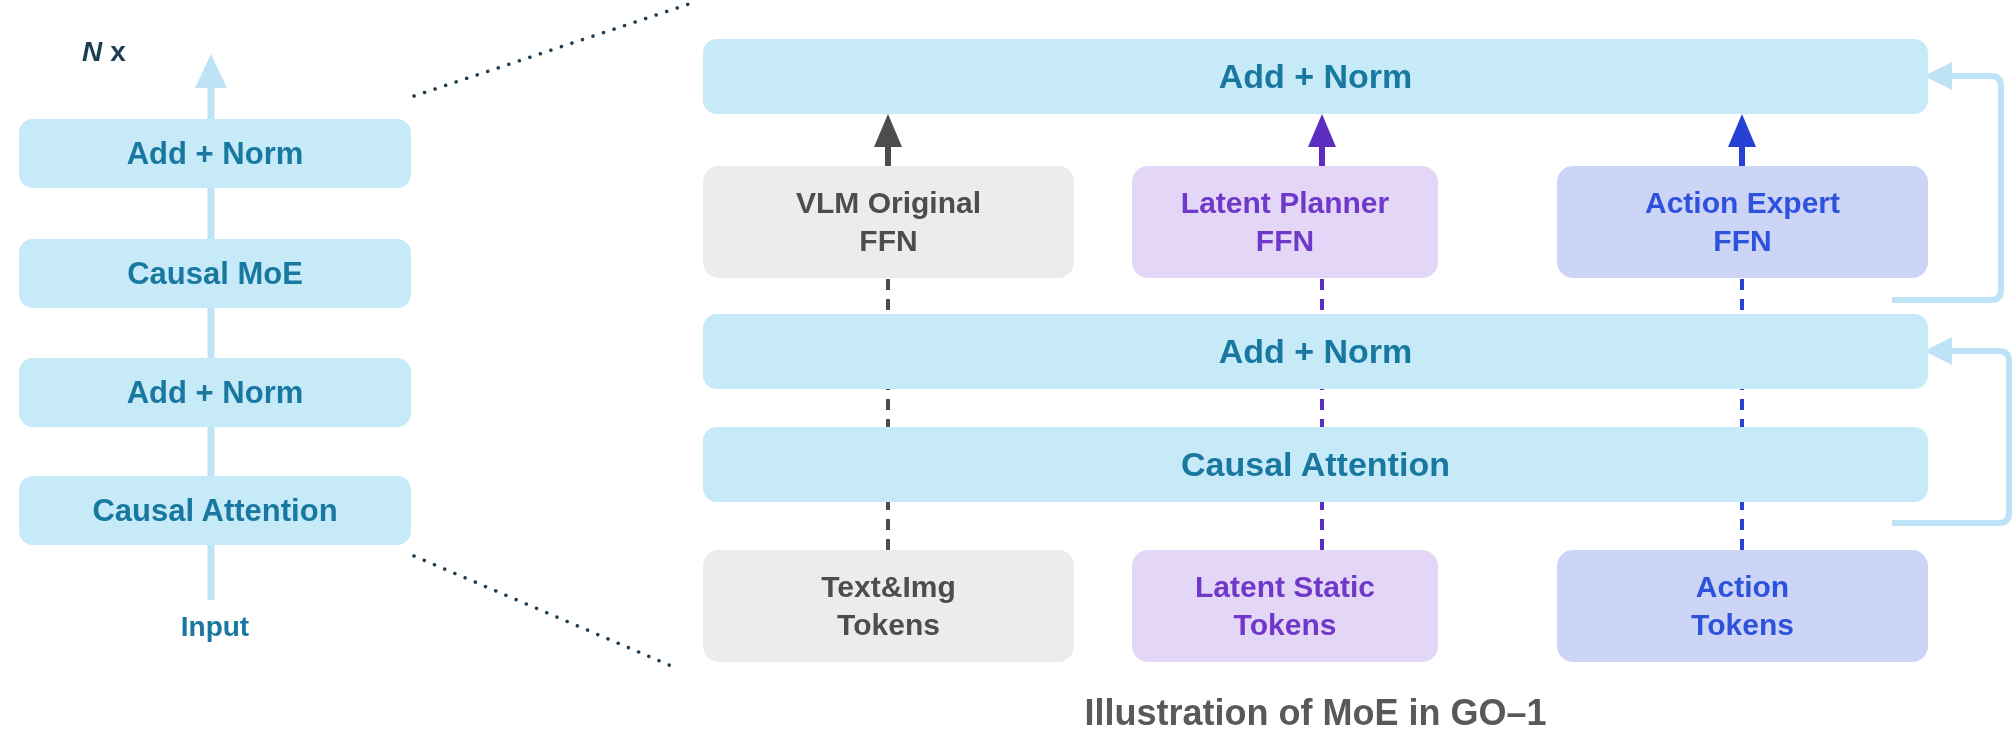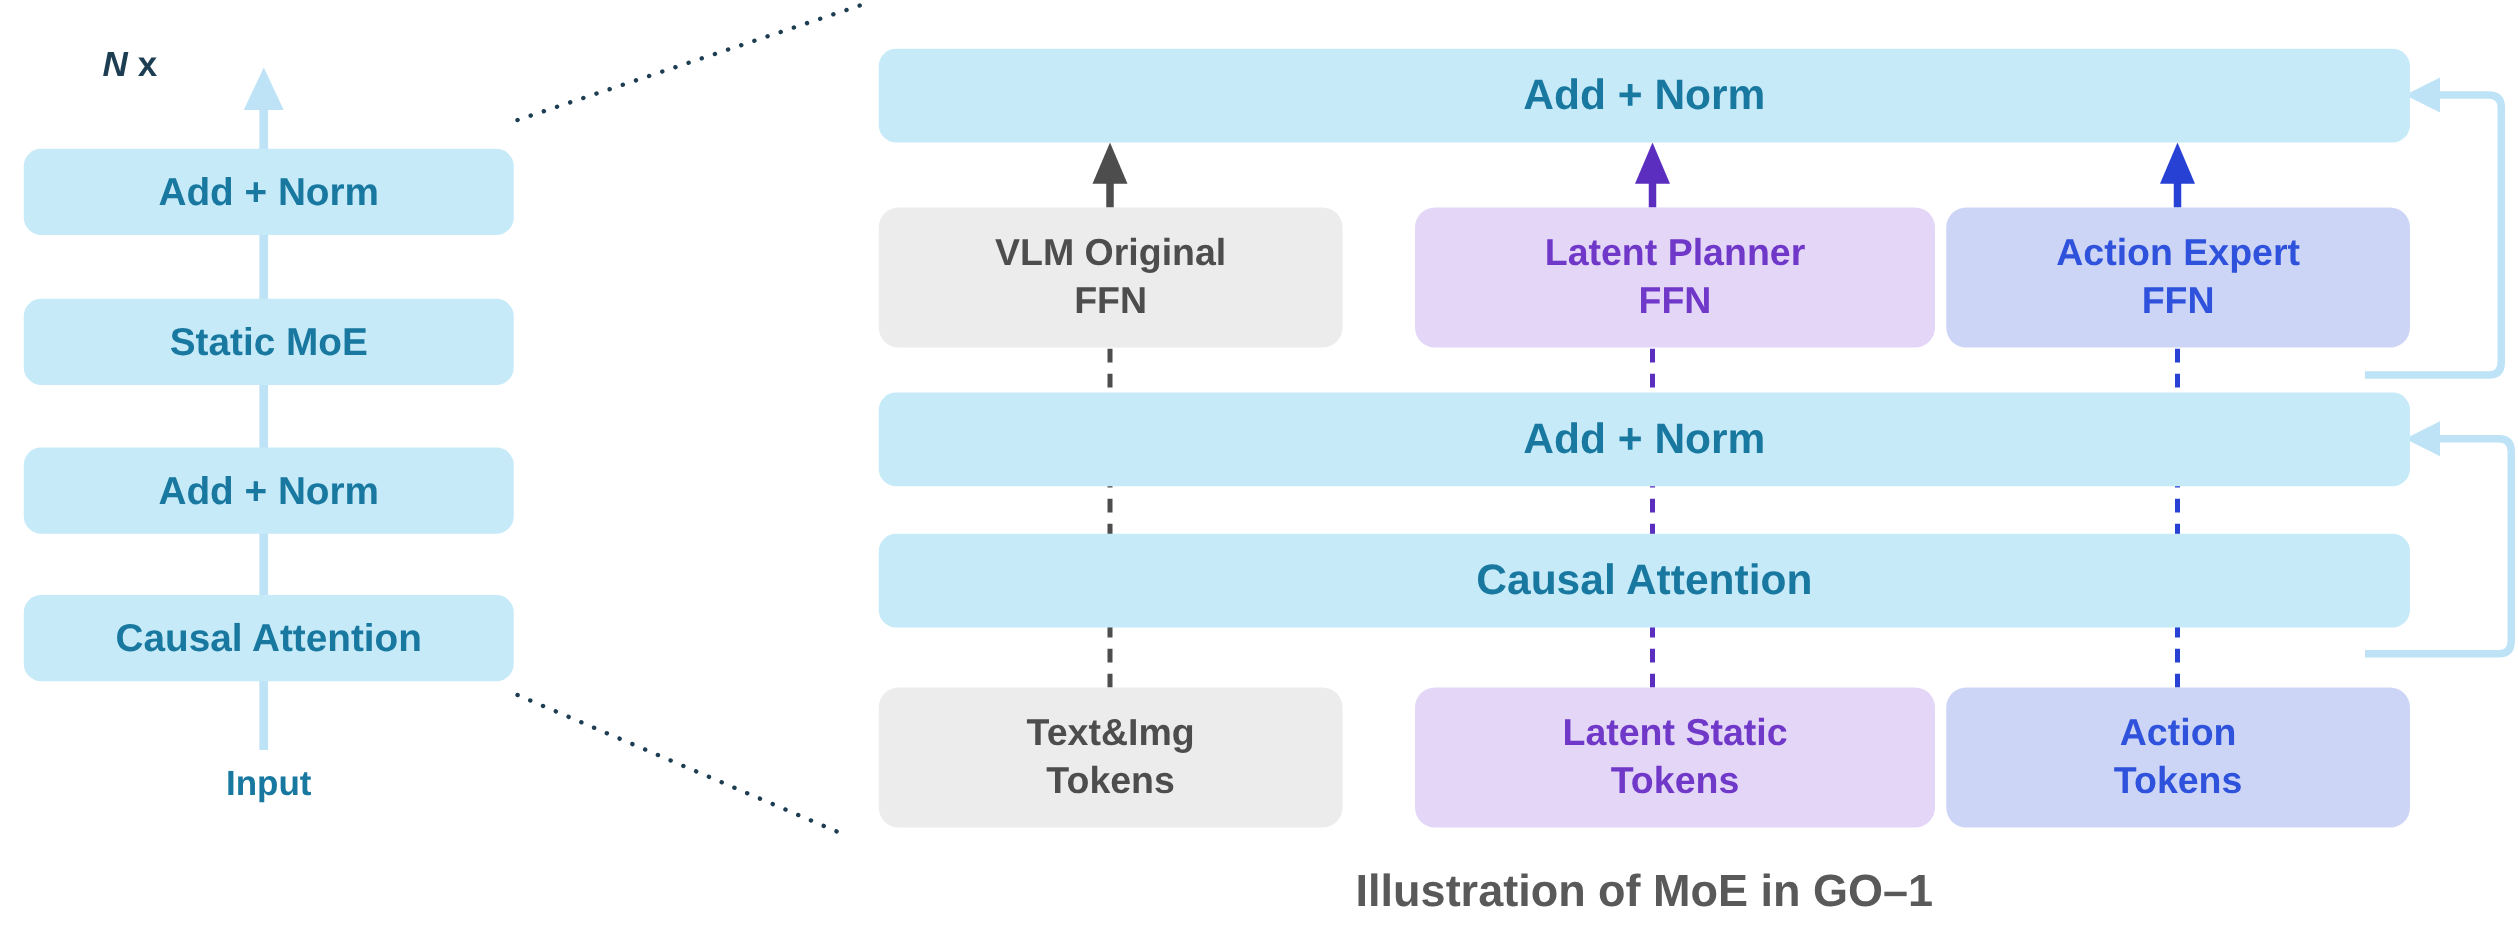--- a/index.html
+++ b/index.html
@@ -44,21 +44,21 @@
     border-radius: 14px; font-size: 34px;
   }
   .cell {
     height: 112px; border-radius: 16px; font-size: 30px; line-height: 38px;
     flex-direction: column;
   }
   .cell-gray   { background: var(--gray_box, #ECECEC);  color: var(--gray_text, #4D4D4D); }
   .cell-purple { background: var(--purple_box, #E3D6F7); color: var(--purple_text, #7038C8); }
   .cell-blue   { background: var(--blue_box, #CDD5F6);  color: var(--blue_text, #2F52DC); text-align: center; }
   .col1 { left: 703px;  width: 371px; }
-  .col2 { left: 1132px; width: 416px; }
+  .col2 { left: 1132px; width: 306px; }
   .col3 { left: 1557px; width: 371px; }
 
   .caption {
     position: absolute; z-index: 1;
     left: 703px; width: 1225px; top: 692px;
     text-align: center; font-size: 36px; font-weight: bold;
     color: var(--caption, #595959);
   }
 
   
@@ -105,21 +105,21 @@
     <polygon class="head-res" points="1924,76 1952,62 1952,90"></polygon>
     <path class="residual" d="M 1948 351 H 1999 Q 2009 351 2009 361 V 513 Q 2009 523 1999 523 H 1892"></path>
     <polygon class="head-res" points="1924,351 1952,337 1952,365"></polygon>
   </svg>
 
   <div class="nx-label">
     <span class="n">N</span><span>x</span>
   </div>
 
   <div class="node mini-box" style="top:119px">Add + Norm</div>
-  <div class="node mini-box" style="top:239px">Static MoE</div>
+  <div class="node mini-box" style="top:239px">Causal MoE</div>
   <div class="node mini-box" style="top:358px">Add + Norm</div>
   <div class="node mini-box" style="top:476px">Causal Attention</div>
   <div class="node input-label">Input</div>
 
   <div class="node bar" style="top:39px">Add + Norm</div>
 
   <div class="node cell cell-gray col1" style="top:166px">
     <div>VLM Original</div>
     <div>FFN</div>
   </div>

